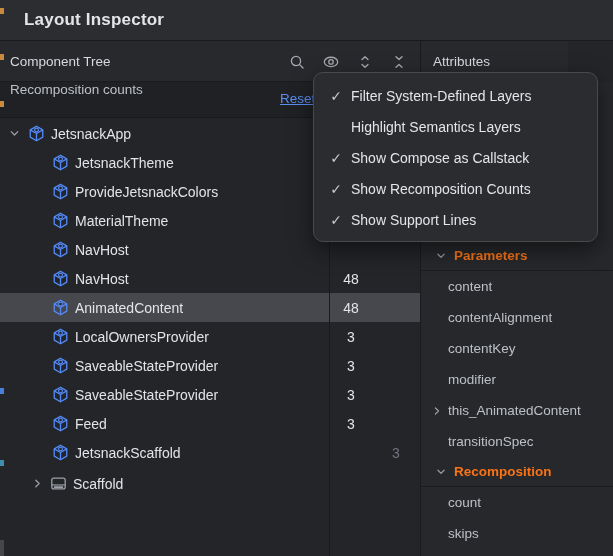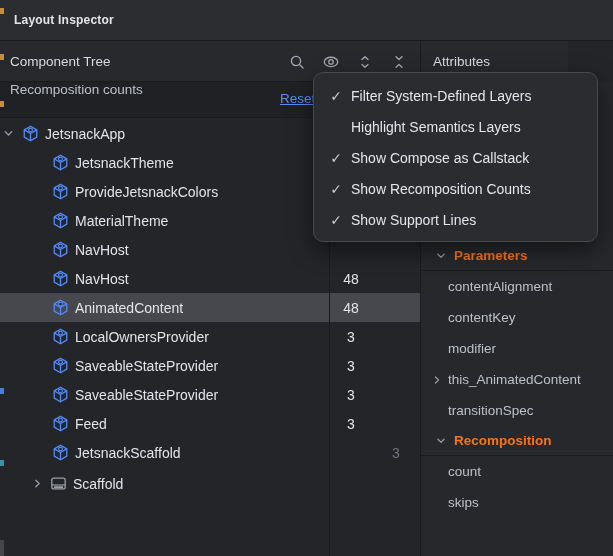--- a/index.html
+++ b/index.html
@@ -3,21 +3,21 @@
 <meta charset="utf-8">
 <style>
   * { margin:0; padding:0; box-sizing:border-box; }
   html,body { width:613px; height:556px; background:#232529; overflow:hidden; }
   body { font-family:"Liberation Sans","DejaVu Sans",sans-serif; -webkit-font-smoothing:antialiased; }
   .root { position:relative; width:613px; height:556px; background:#232529; }
 
   
   .titlebar { position:absolute; left:0; top:0; width:613px; height:41px;
     background:#2b2d30; border-bottom:1px solid #191a1d; display:flex; align-items:center; }
-  .titlebar .title { color:#e3e5e9; font-size:12px; font-weight:bold; padding-left:14px; letter-spacing:.2px; }
+  .titlebar .title { color:#e3e5e9; font-size:17px; font-weight:bold; padding-left:24px; letter-spacing:.2px; }
 
   
   .hdrrow { position:absolute; left:0; top:41px; width:568px; height:41px;
     background:#27292c; border-bottom:1px solid #1a1b1e; }
   .ct-header { position:absolute; left:0; top:0; width:420px; height:41px; display:flex; align-items:center; }
   .ct-header .hdr-label { color:#d6d9de; font-size:13.5px; padding-left:10px; }
   .hdr-icons { position:absolute; right:12px; top:0; height:41px; display:flex; align-items:center; gap:16px; }
   .icon-btn { width:18px; height:18px; display:flex; align-items:center; justify-content:center; color:#a6a9b0; cursor:pointer; }
   .attr-header { position:absolute; left:420px; top:0; width:193px; height:41px; display:flex; align-items:center; }
   .attr-header .hdr-label { color:#d6d9de; font-size:13.5px; padding-left:13px; }
@@ -29,21 +29,21 @@
   .reset-link { position:absolute; left:280px; top:9px; color:#5b8ef2; font-size:13.5px;
     text-decoration:underline; cursor:pointer; }
 
   
   .tree { position:absolute; left:0; top:118px; width:420px; height:438px; background:#232529; }
   .trow { position:absolute; left:0; width:420px; height:29px; display:flex; align-items:center; cursor:pointer; }
   .trow.selected { background:#46484d; }
   .twist { width:16px; height:16px; flex:0 0 16px; display:flex; align-items:center; justify-content:center; color:#9a9da4; }
   .node-ico { width:17px; height:17px; flex:0 0 17px; display:flex; align-items:center; justify-content:center; }
   .tlabel { color:#e2e4e8; font-size:14px; margin-left:6px; white-space:nowrap; }
-  .lvl0 { } .lvl0 .twist { margin-right:6px; }
+  .lvl0 { padding-left:6px; } .lvl0 .twist { margin-right:6px; }
   .lvl1 { padding-left:52px; }
   .lvl1c { padding-left:29px; } .lvl1c .twist { margin-right:5px; }
   .cnum { position:absolute; left:329px; width:44px; text-align:center; color:#e2e4e8; font-size:14px; }
   .snum { position:absolute; left:373px; width:46px; text-align:center; color:#70747b; font-size:14px; }
   .count-divider { position:absolute; left:329px; top:118px; width:1px; height:438px; background:#1a1b1e; z-index:6; }
 
   
   .attr-panel { position:absolute; left:420px; top:82px; width:193px; height:474px; background:#26282b; }
   .attr-filler { height:159px; }
   .attr-sec { height:30px; display:flex; align-items:center; border-bottom:1px solid #1b1c1f; cursor:pointer; }
@@ -295,20 +295,23 @@
     <div class="attr-filler"></div>
     <div class="attr-sec">
       <span class="twist">
           <svg width="14" height="14" viewBox="0 0 16 16">
             <use href="#ico-chevdown"></use>
           </svg>
         </span>
       <span class="sec-title">Parameters</span>
     </div>
     <div class="attr-item">
+      <span class="alabel">content</span>
+    </div>
+    <div class="attr-item">
       <span class="alabel">contentAlignment</span>
     </div>
     <div class="attr-item">
       <span class="alabel">contentKey</span>
     </div>
     <div class="attr-item">
       <span class="alabel">modifier</span>
     </div>
     <div class="attr-item expandable">
       <span class="twist">

